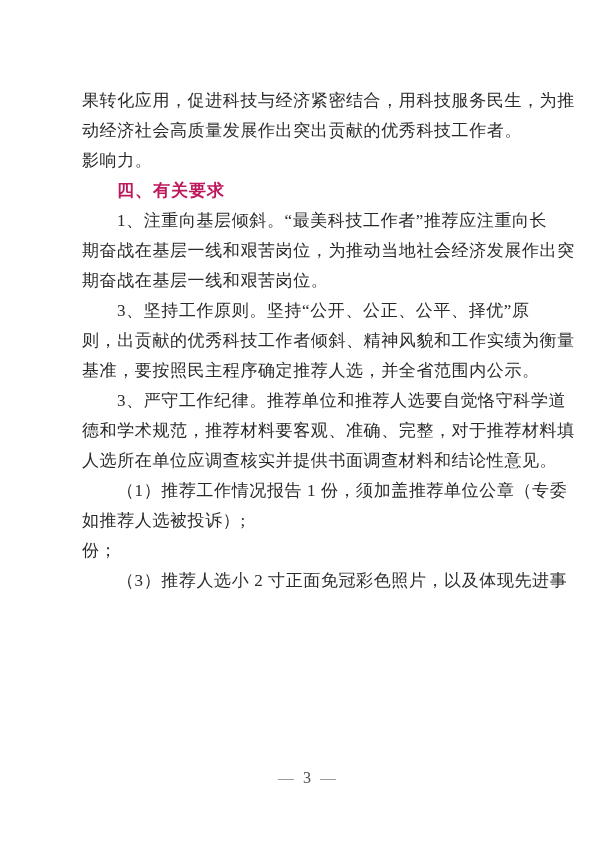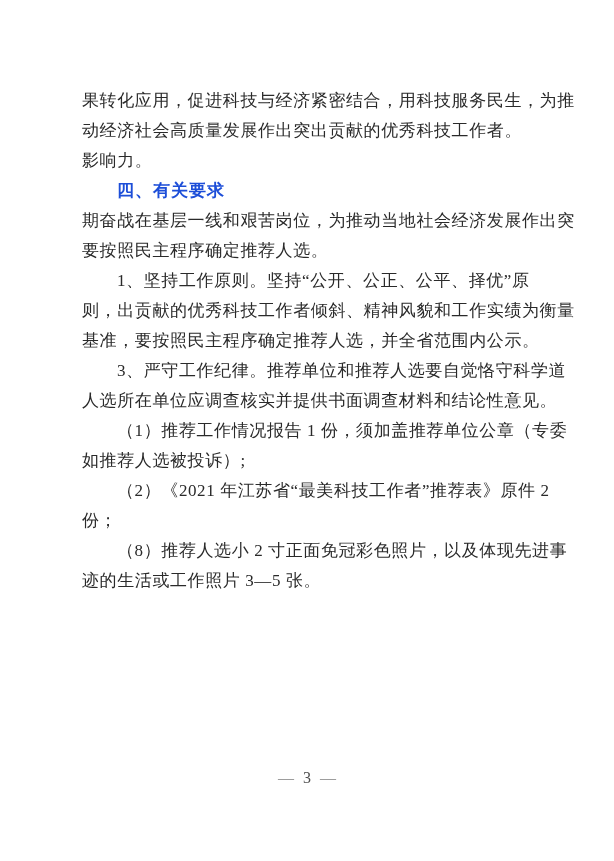--- a/index.html
+++ b/index.html
@@ -20,21 +20,21 @@
     font-size:17px;
     line-height:30px;
     letter-spacing:0.6px;
     white-space:nowrap;
     color:#2a2a2a;
   }
   .indent{padding-left:35px;}
   .heading{
     font-weight:bold;
     font-family:"Liberation Sans","DejaVu Sans",sans-serif;
-    color:#1d4ed8;
+    color:#be185d;
     letter-spacing:1px;
   }
   .footer{
     position:absolute;
     left:0;top:766px;width:614px;
     text-align:center;
     font-size:16px;
     line-height:24px;
     color:#5f5f5f;
   }
@@ -43,31 +43,31 @@
 </style>
 </head>
 <body>
 
 <div class="page">
   <div class="textblock">
     <div class="line">果转化应用，促进科技与经济紧密结合，用科技服务民生，为推</div>
     <div class="line">动经济社会高质量发展作出突出贡献的优秀科技工作者。</div>
     <div class="line">影响力。</div>
     <div class="line indent heading">四、有关要求</div>
+    <div class="line indent">1、注重向基层倾斜。“最美科技工作者”推荐应注重向长</div>
     <div class="line">期奋战在基层一线和艰苦岗位，为推动当地社会经济发展作出突</div>
-    <div class="line">要按照民主程序确定推荐人选。</div>
-    <div class="line indent">1、坚持工作原则。坚持“公开、公正、公平、择优”原</div>
+    <div class="line">期奋战在基层一线和艰苦岗位。</div>
+    <div class="line indent">3、坚持工作原则。坚持“公开、公正、公平、择优”原</div>
     <div class="line">则，出贡献的优秀科技工作者倾斜、精神风貌和工作实绩为衡量</div>
     <div class="line">基准，要按照民主程序确定推荐人选，并全省范围内公示。</div>
     <div class="line indent">3、严守工作纪律。推荐单位和推荐人选要自觉恪守科学道</div>
+    <div class="line">德和学术规范，推荐材料要客观、准确、完整，对于推荐材料填</div>
     <div class="line">人选所在单位应调查核实并提供书面调查材料和结论性意见。</div>
     <div class="line indent">（1）推荐工作情况报告 1 份，须加盖推荐单位公章（专委</div>
     <div class="line">如推荐人选被投诉）;</div>
-    <div class="line indent">（2）《2021 年江苏省“最美科技工作者”推荐表》原件 2</div>
     <div class="line">份；</div>
-    <div class="line indent">（8）推荐人选小 2 寸正面免冠彩色照片，以及体现先进事</div>
-    <div class="line">迹的生活或工作照片 3—5 张。</div>
+    <div class="line indent">（3）推荐人选小 2 寸正面免冠彩色照片，以及体现先进事</div>
   </div>
 
   <div class="footer">
     <span class="dash">—</span><span class="num">3</span><span class="dash">—</span>
   </div>
 </div>
 
 </body></html>

